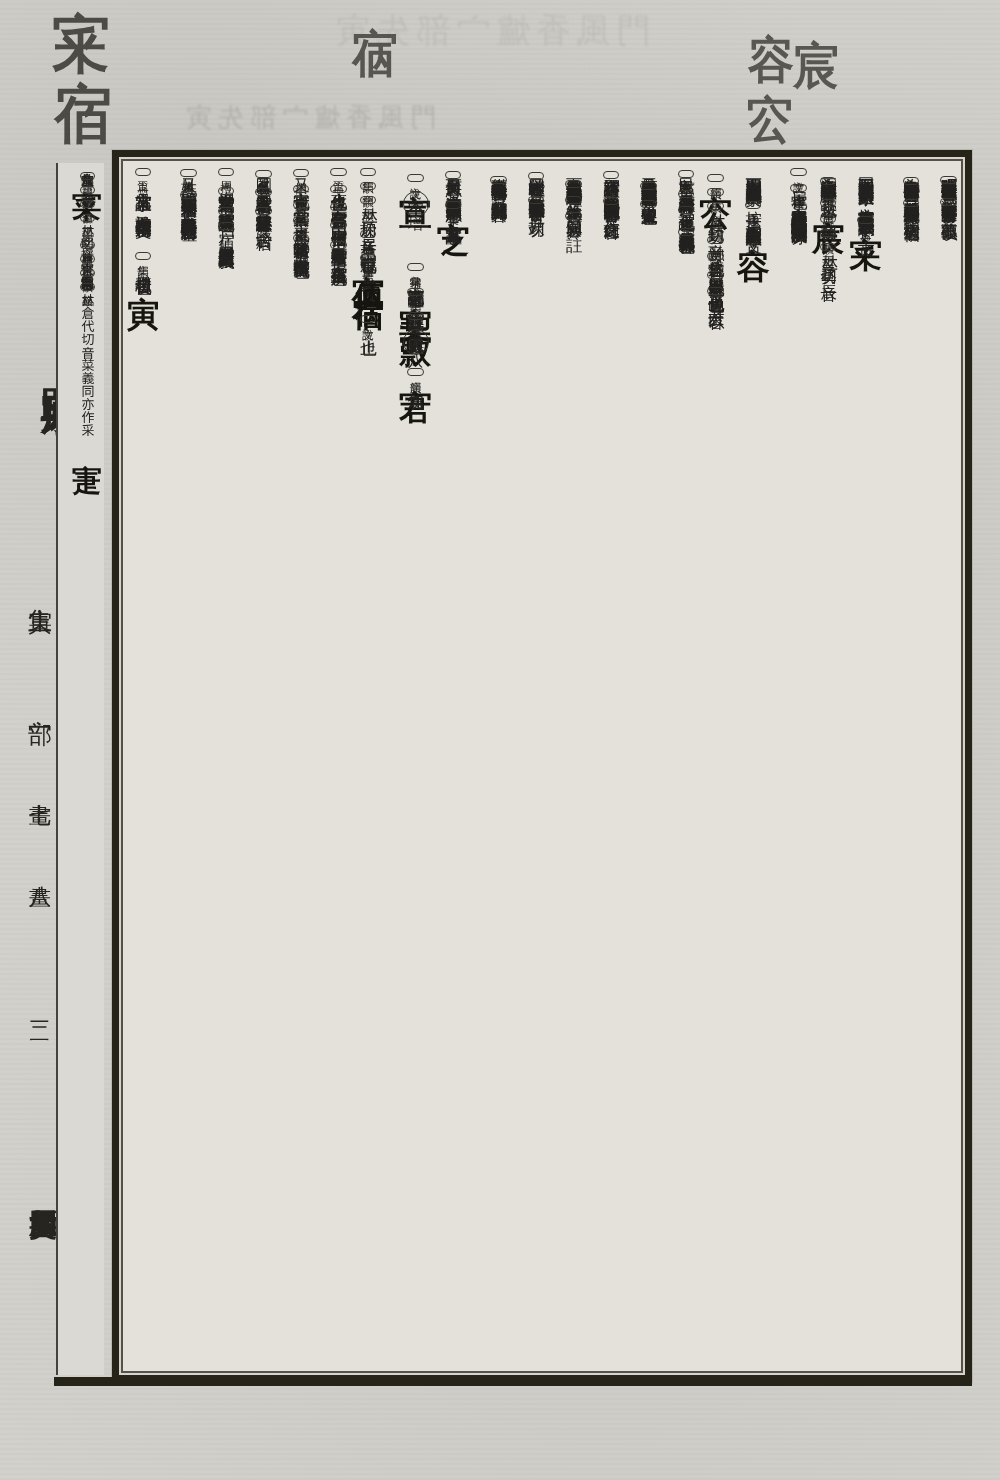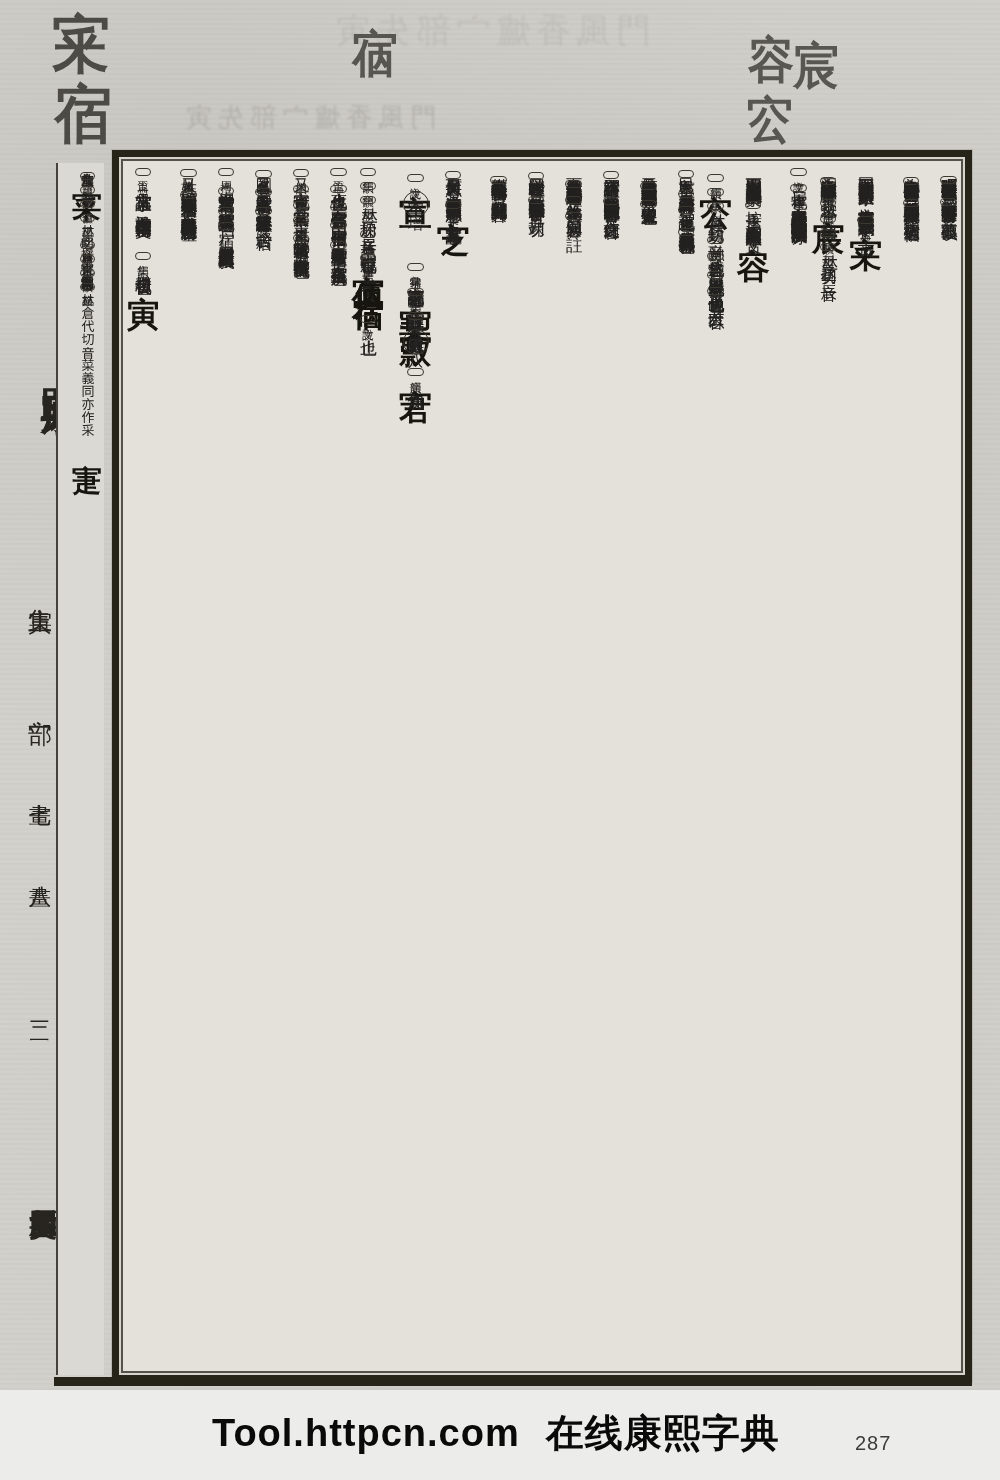--- a/index.html
+++ b/index.html
@@ -108,20 +108,14 @@
         <div class="col"><span class="">又</span><span class="ref">增韻</span><span class="">安也守也</span><span class="ref">左傳昭二十九年</span><span class="">官宿其業</span><span class="">又</span><span class="ref">廣韻</span><span class="">素也</span><span class="ref">史記信陵傳</span><span class="">晉鄙嚄唶宿將</span><span class="">又</span><span class="ref">莊子列傳</span><span class="">雖當世宿學不能自解免也</span></div>
         <div class="col"><span class="">又國名</span><span class="ref">春秋隱元年</span><span class="">及宋人盟于宿</span><span class="">又邑名</span><span class="ref">史記衞世家</span><span class="">孫林父甯殖謀逐獻公</span><span class="">又</span><span class="ref">史記吳世家</span><span class="">將舍於宿</span></div>
         <div class="col"><span class="ref">周禮</span><span class="">春官世婦掌女宮之宿戒</span><span class="ref">註</span><span class="">宿戒當給事謂豫告之也</span><span class="">又</span><span class="ref">儀禮</span><span class="">宿尸</span><span class="ref">註</span><span class="">宿與曲禮主人曰請吾子之與祭同義</span></div>
         <div class="col"><span class="">又姓</span><span class="ref">風俗通</span><span class="">漢鴈門太守宿祥明正德中蜀人宿進</span><span class="">又</span><span class="ref">莊子天地篇</span><span class="">至無而供其求時騁而要其宿又叶息流切音羞</span></div>
         <div class="col"><span class="ref">玉篇</span><span class="">古文宿字註見上</span><span class="">○按說文宿乃宿本字今依玉篇列古文</span><span class="big">𡨅</span><span class="ref">集韻</span><span class="">思積切音昔夜也</span><span class="big">寅</span></div>
       </div>
   </div>
 
   <div class="bottomrule"></div>
 
-  <div class="footer">
-    <div class="f-text">
-      <span>Tool.httpcn.com</span><span class="f-cn">在线康熙字典</span>
-    </div>
-    <div class="f-page">287</div>
-  </div>
 
 </div>
 
 </body></html>

